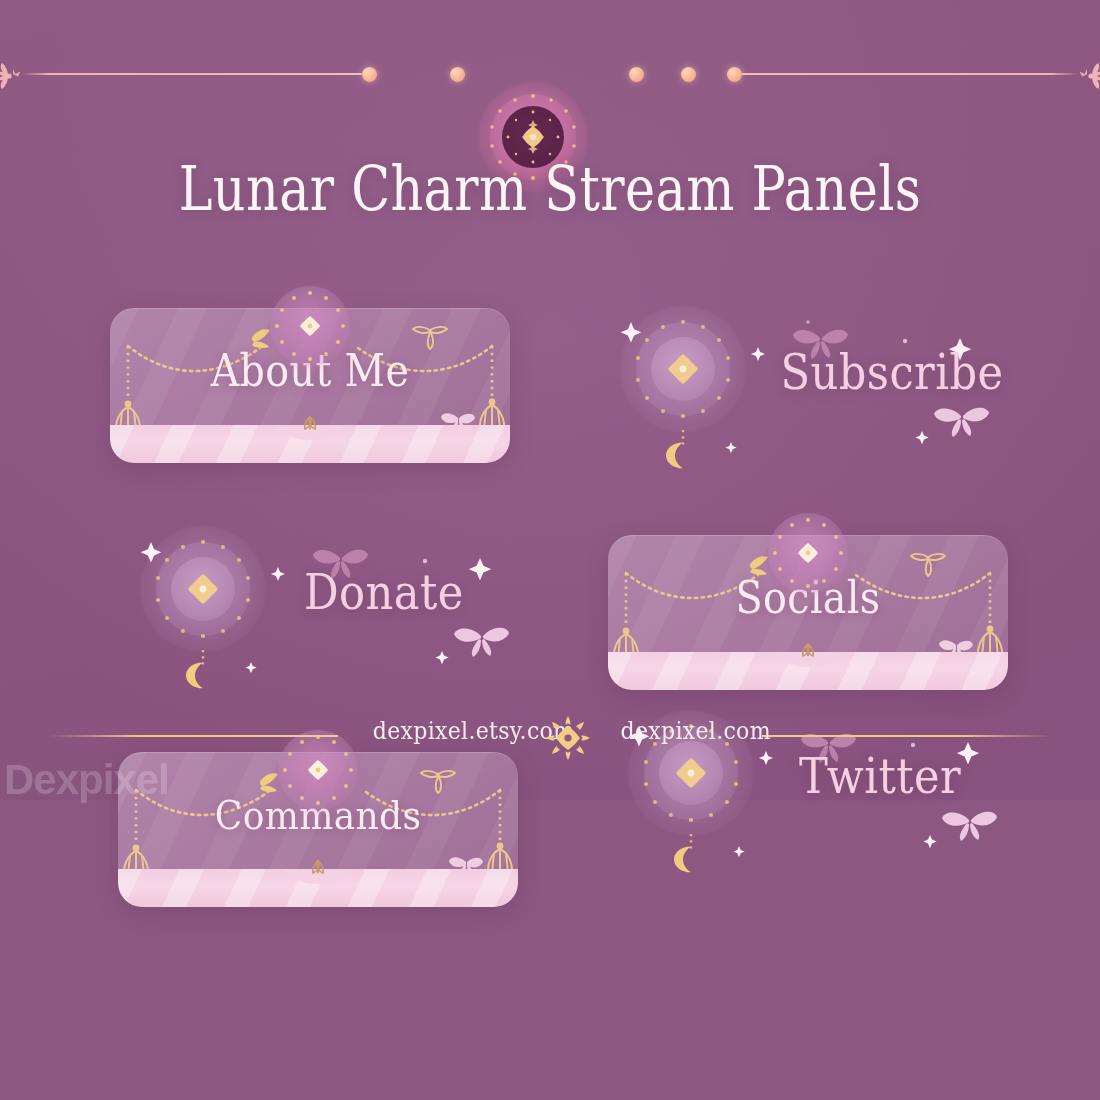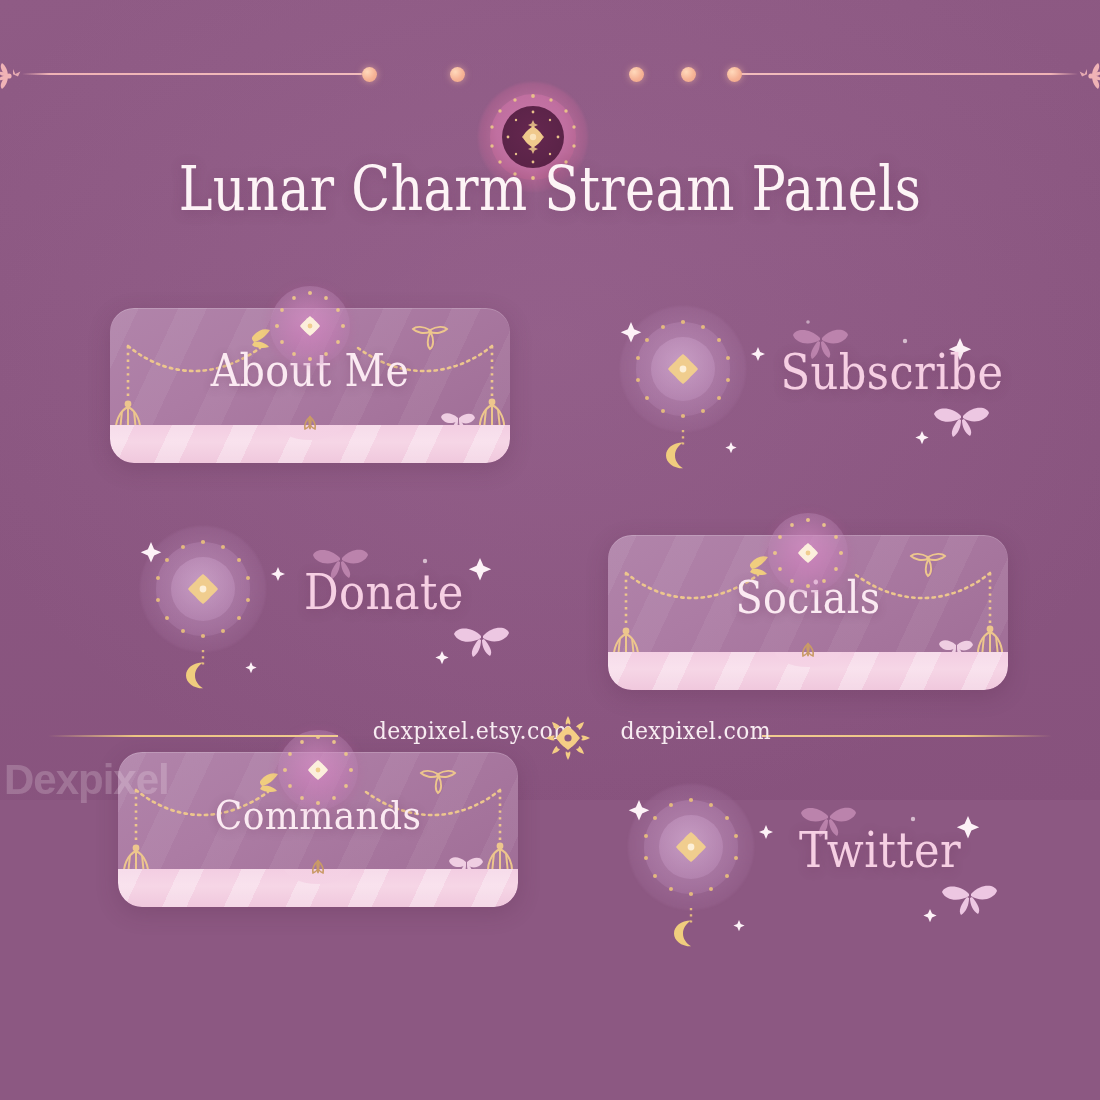--- a/index.html
+++ b/index.html
@@ -624,21 +624,21 @@
             <circle cx="30" cy="74" r="1.9"></circle>
           <circle cx="18" cy="62" r="1.9"></circle>
             <circle cx="13" cy="46" r="2"></circle>
           <circle cx="18" cy="30" r="1.9"></circle>
             <circle cx="30" cy="18" r="1.9"></circle>
         </g>
       </svg>
     </div>
   </div>
 
-  <div class="panel-badgeonly" style="left:608px;top:778px">
+  <div class="panel-badgeonly" style="left:608px;top:704px">
     <div class="bo-medallion" style="left:20px">
       <div class="bo-glow"></div>
       <div class="bo-mid"></div>
       <div class="bo-core"></div>
       <svg width="126" height="126" viewBox="0 0 126 126" style="position:absolute;left:0;top:0">
         <g fill="#f0cd8e">
           <path d="M63 48 C57 53 53 57 53 63 C53 69 57 73 63 78 C69 73 73 69 73 63 C73 57 69 53 63 48Z"></path>
           <path d="M48 63 C53 57 57 53 63 53 C69 53 73 57 78 63 C73 69 69 73 63 73 C57 73 53 69 48 63Z"></path>
           <circle cx="63" cy="63" r="3.4" fill="#fdf0d8"></circle>
         </g>

